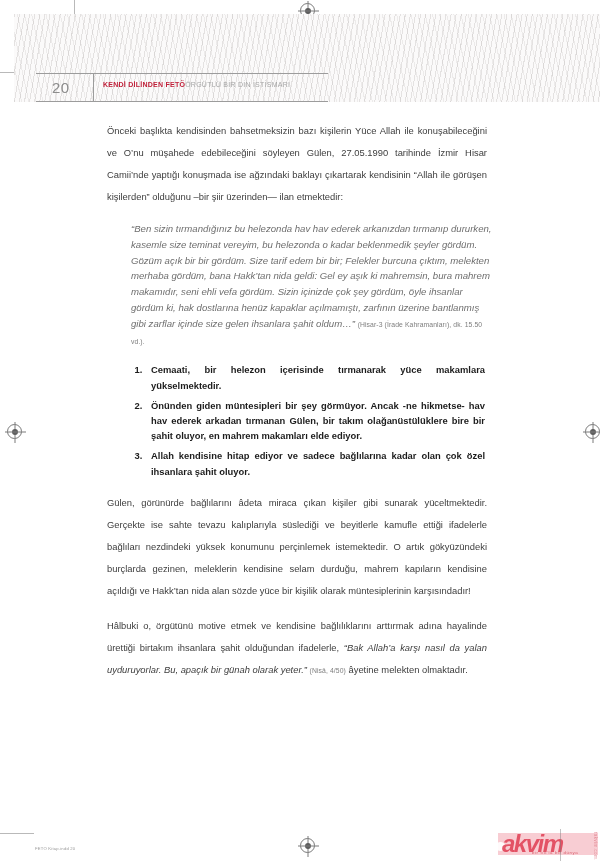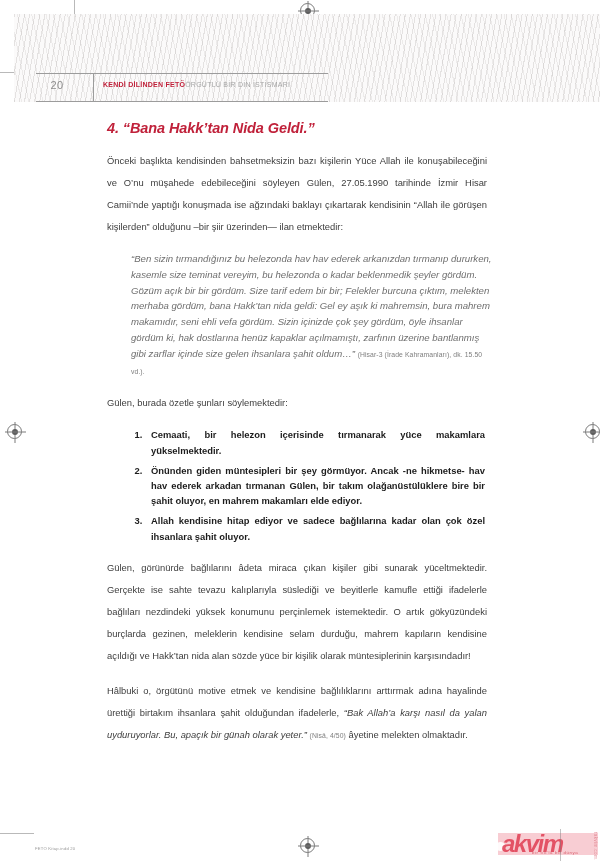--- a/index.html
+++ b/index.html
@@ -101,25 +101,25 @@
     position: absolute;
     left: 93px;
     top: 73px;
     width: 1px;
     height: 29px;
     background: #9c9c9c;
   }
 
   .page-number {
     position: absolute;
-    left: 40px;
+    left: 52px;
     top: 79px;
     width: 34px;
-    text-align: center;
-    font-size: 11px;
+    text-align: left;
+    font-size: 15px;
     color: #8d8d8d;
     letter-spacing: 0.4px;
   }
 
   .running-head {
     position: absolute;
     left: 103px;
     top: 81px;
     font-size: 7px;
     letter-spacing: 0.25px;
@@ -309,30 +309,28 @@
 <div class="header-divider"></div>
 
 <div class="page-number">20</div>
 
 <div class="running-head">
   <span class="rh-red">KENDİ DİLİNDEN FETÖ</span><span class="rh-gray">ÖRGÜTLÜ BİR DİN İSTİSMARI</span>
 </div>
 
 <div class="content">
 
-  <h1 class="section-title">4. “Bana Hakk’tan Nida Geldi.”</h1>
 
   <p class="body-text">Önceki başlıkta kendisinden bahsetmeksizin bazı kişilerin Yüce Allah ile konuşabileceğini ve O’nu müşahede edebileceğini söyleyen Gülen, 27.05.1990 tarihinde İzmir Hisar Camii’nde yaptığı konuşmada ise ağzındaki baklayı çıkartarak kendisinin “Allah ile görüşen kişilerden” olduğunu –bir şiir üzerinden— ilan etmektedir:</p>
 
   <div class="blockquote">
     <span>“Ben sizin tırmandığınız bu helezonda hav hav ederek arkanızdan tırmanıp dururken, kasemle size teminat vereyim, bu helezonda o kadar beklenmedik şeyler gördüm. Gözüm açık bir bir gördüm. Size tarif edem bir bir; Felekler burcuna çıktım, melekten merhaba gördüm, bana Hakk’tan nida geldi: Gel ey aşık ki mahremsin, bura mahrem makamıdır, seni ehli vefa gördüm. Sizin içinizde çok şey gördüm, öyle ihsanlar gördüm ki, hak dostlarına henüz kapaklar açılmamıştı, zarfının üzerine bantlanmış gibi zarflar içinde size gelen ihsanlara şahit oldum…”</span>
     <span class="citation">(Hisar-3 (İrade Kahramanları), dk. 15.50 vd.).</span>
   </div>
 
-  <p class="body-text">Gülen, burada özetle şunları söylemektedir:</p>
 
   <ol class="numbered-list">
     <li>Cemaati, bir helezon içerisinde tırmanarak yüce makamlara yükselmektedir.</li>
     <li>Önünden giden müntesipleri bir şey görmüyor. Ancak -ne hikmetse- hav hav ederek arkadan tırmanan Gülen, bir takım olağanüstülüklere bire bir şahit oluyor, en mahrem makamları elde ediyor.</li>
     <li>Allah kendisine hitap ediyor ve sadece bağlılarına kadar olan çok özel ihsanlara şahit oluyor.</li>
   </ol>
 
   <p class="body-text">Gülen, görünürde bağlılarını âdeta miraca çıkan kişiler gibi sunarak yüceltmektedir. Gerçekte ise sahte tevazu kalıplarıyla süslediği ve beyitlerle kamufle ettiği ifadelerle bağlıları nezdindeki yüksek konumunu perçinlemek istemektedir. O artık gökyüzündeki burçlarda gezinen, meleklerin kendisine selam durduğu, mahrem kapıların kendisine açıldığı ve Hakk’tan nida alan sözde yüce bir kişilik olarak müntesiplerinin karşısındadır!</p>
 
   <p class="body-text"><span>Hâlbuki o, örgütünü motive etmek ve kendisine bağlılıklarını arttırmak adına hayalinde ürettiği birtakım ihsanlara şahit olduğundan ifadelerle, </span><span class="quote-inline">“Bak Allah’a karşı nasıl da yalan uyduruyorlar. Bu, apaçık bir günah olarak yeter.”</span> <span class="ref-inline">(Nisâ, 4/50)</span><span> âyetine melekten olmaktadır.</span></p>

